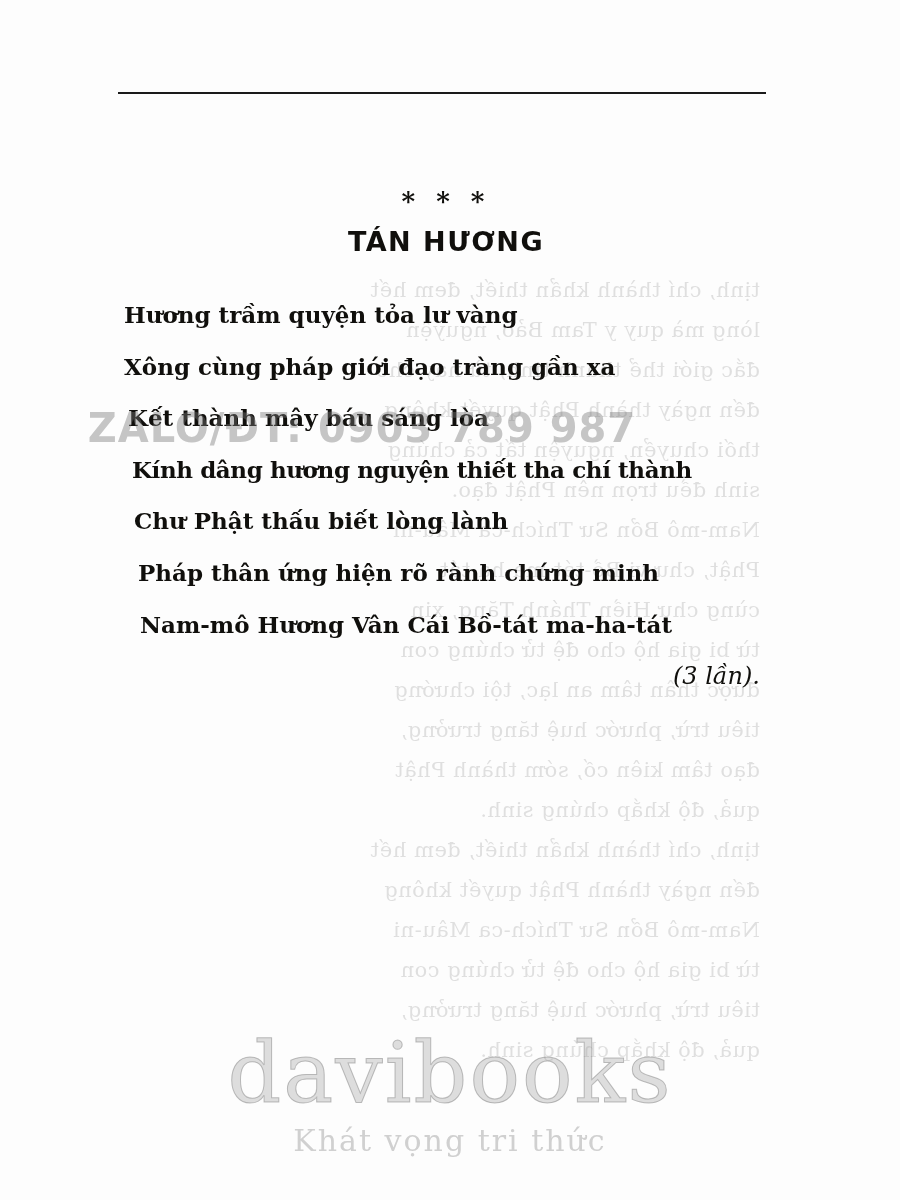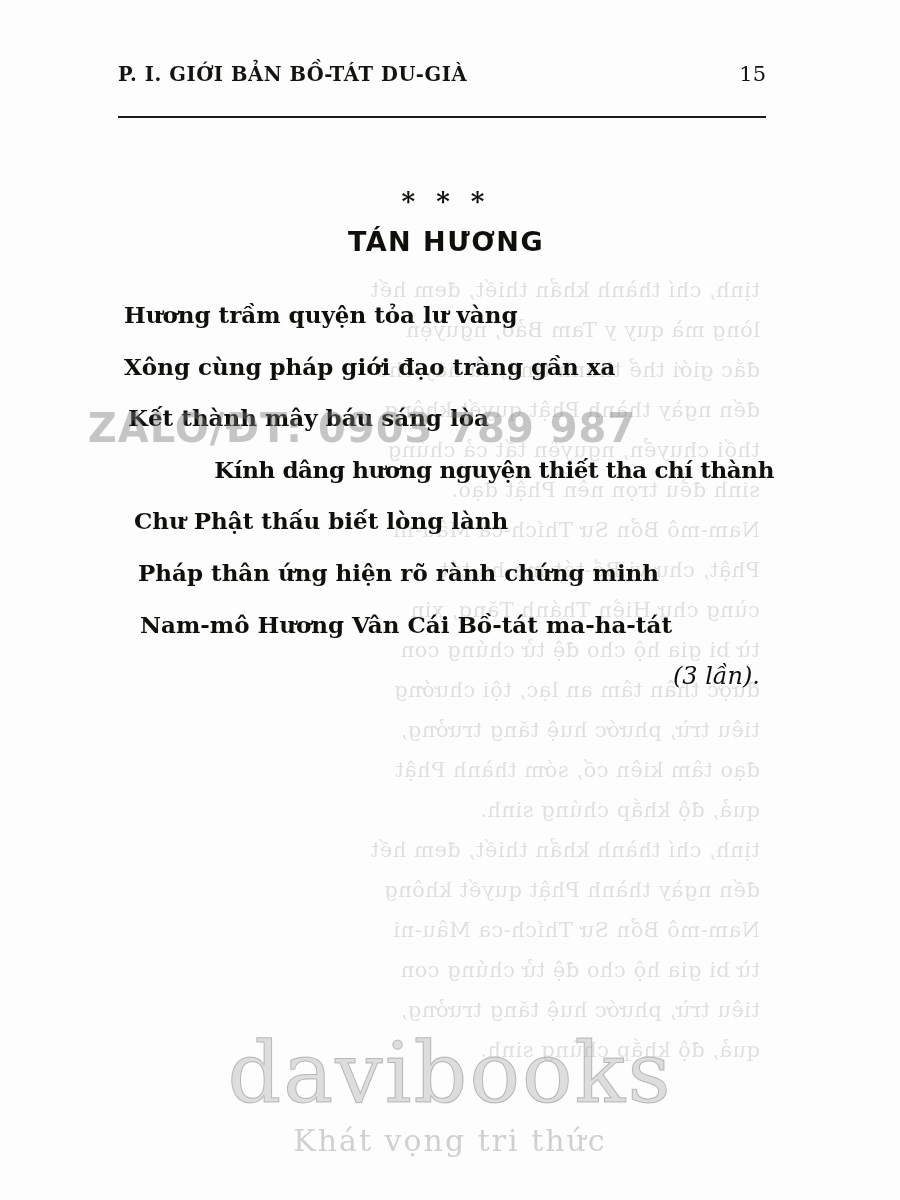--- a/index.html
+++ b/index.html
@@ -128,21 +128,21 @@
     font-size: 23px;
     font-weight: 700;
     color: #100f0c;
     margin: 0 0 24px 0;
     line-height: 1.2;
     white-space: nowrap;
   }
   .verse.v1 { margin-left: 6px; }
   .verse.v2 { margin-left: 6px; }
   .verse.v3 { margin-left: 10px; }
-  .verse.v4 { margin-left: 14px; letter-spacing: -0.4px; text-align: right; }
+  .verse.v4 { margin-left: 14px; letter-spacing: -0.4px; }
   .verse.v5 { margin-left: 16px; }
   .verse.v6 { margin-left: 20px; }
   .verse.v7 { margin-left: 22px; }
 
   .repeat-note {
     text-align: right;
     font-family: "DejaVu Serif", serif;
     font-size: 24px;
     color: #100f0c;
     margin-top: 14px;
@@ -212,24 +212,20 @@
     <div class="bleed-line" style="top:798px; left:140px;">quả, độ khắp chúng sinh.</div>
     <div class="bleed-line" style="top:838px; left:140px;">tịnh, chí thành khẩn thiết, đem hết</div>
     <div class="bleed-line" style="top:878px; left:140px;">đến ngày thành Phật quyết không</div>
     <div class="bleed-line" style="top:918px; left:140px;">Nam-mô Bổn Sư Thích-ca Mâu-ni</div>
     <div class="bleed-line" style="top:958px; left:140px;">từ bi gia hộ cho đệ tử chúng con</div>
     <div class="bleed-line" style="top:998px; left:140px;">tiêu trừ, phước huệ tăng trưởng,</div>
     <div class="bleed-line" style="top:1038px; left:140px;">quả, độ khắp chúng sinh.</div>
   </div>
 
   <div class="header">
-    <div class="header-row">
-      <span class="running-title">P. I. GIỚI BẢN BỒ-TÁT DU-GIÀ</span>
-      <span class="page-number">15</span>
-    </div>
     <div class="rule"></div>
   </div>
 
   <div class="content">
 
 
 
     <div class="stars">* * *</div>
 
     <div class="section-title">TÁN HƯƠNG</div>

